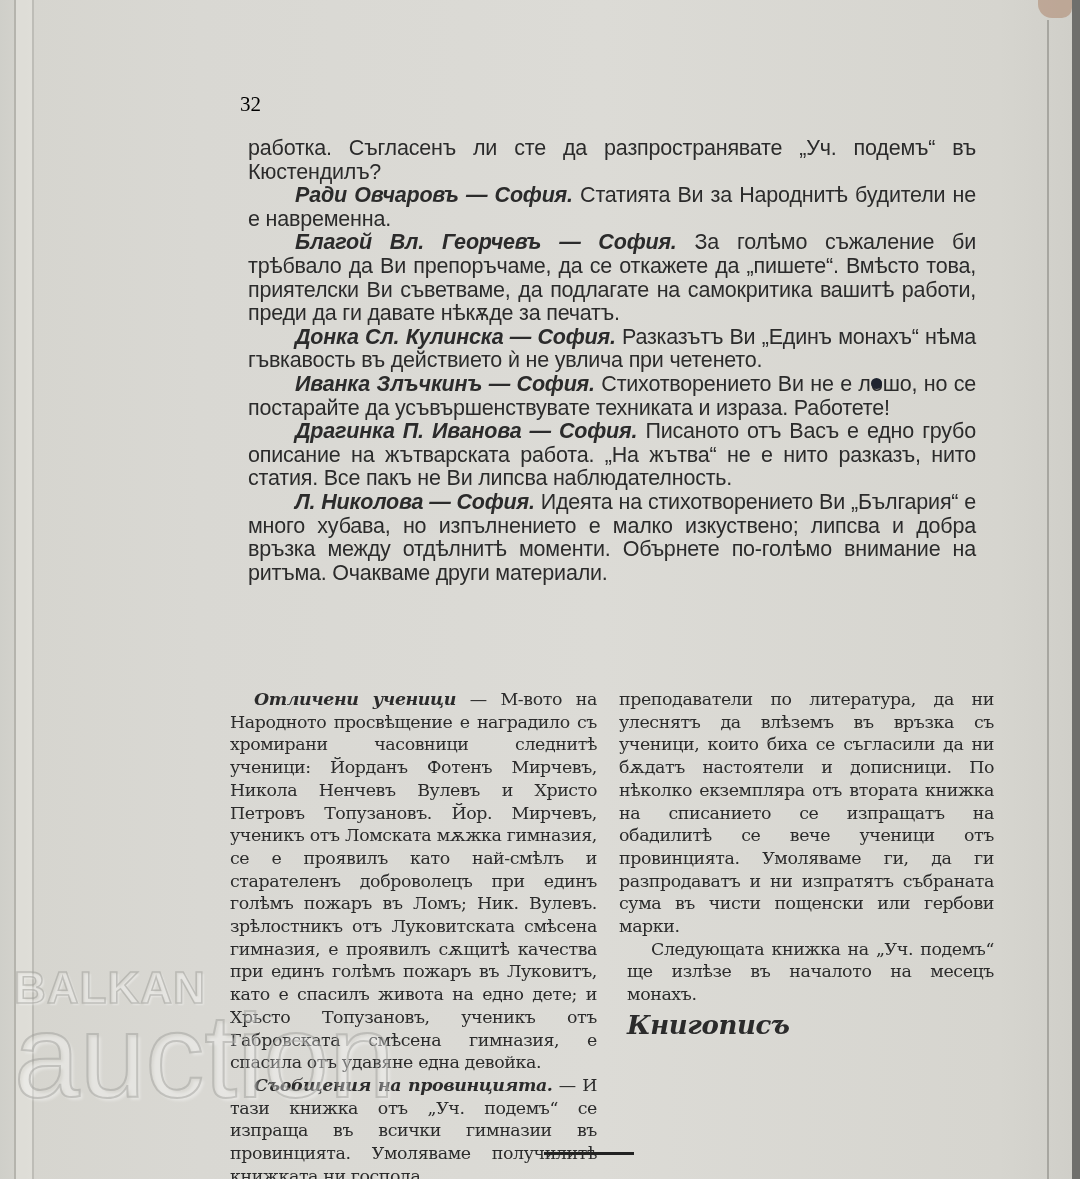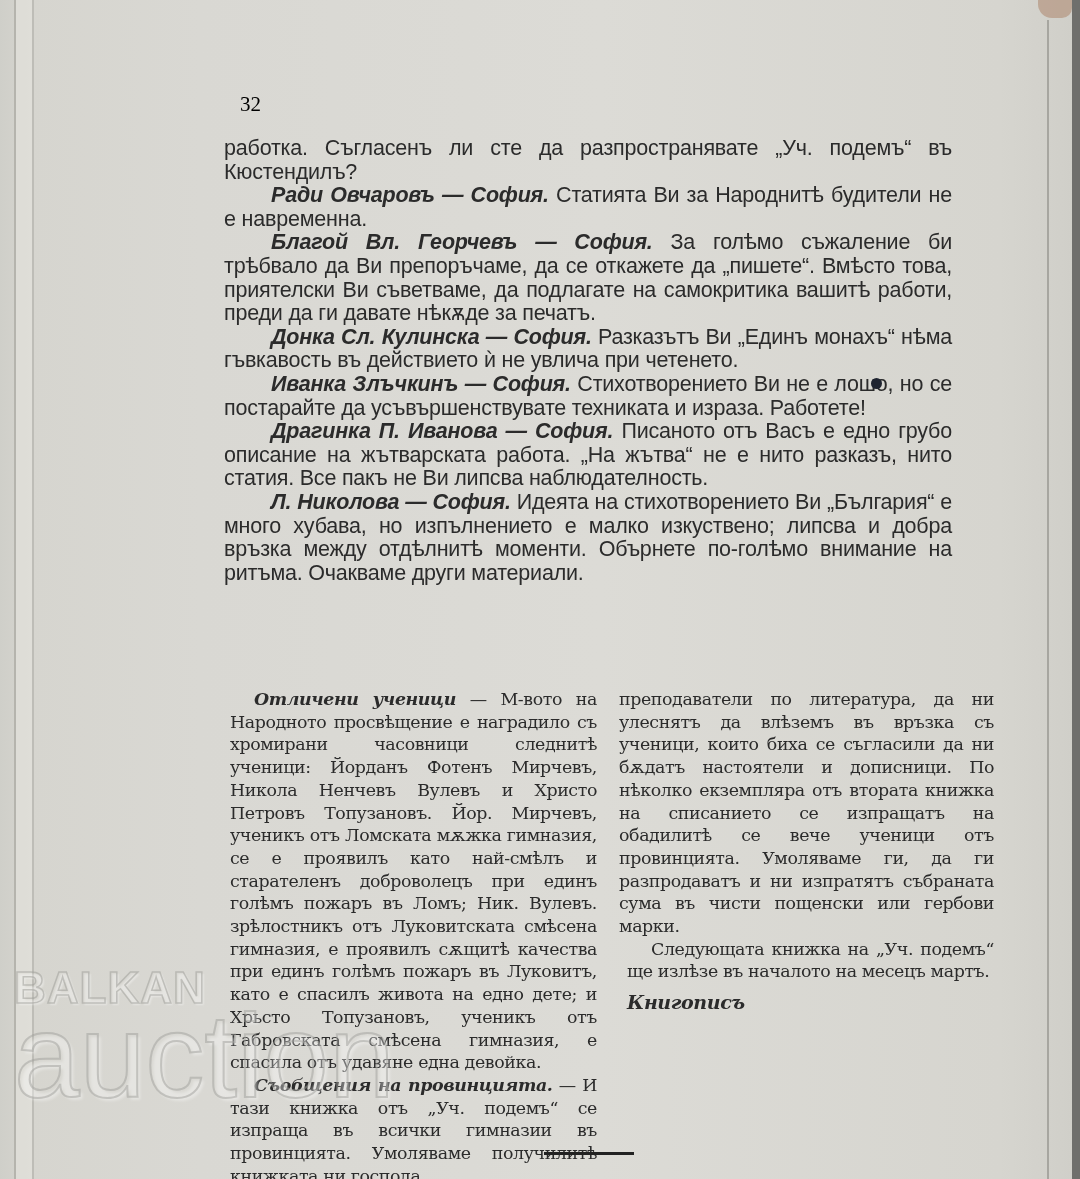--- a/index.html
+++ b/index.html
@@ -27,40 +27,40 @@
     background: #6f6f6c;
   }
   .corner {
     position: absolute; left: 1038px; top: 0; width: 34px; height: 18px;
     background: #b59580; border-radius: 0 0 10px 14px; opacity: 0.7;
   }
   .page-number {
     position: absolute; left: 240px; top: 92px; font-size: 21px; color: #000000;
   }
   .main {
-    position: absolute; left: 224px; top: 137px; width: 728px;
+    position: absolute; left: 248px; top: 137px; width: 728px;
     font-size: 21.5px; line-height: 23.6px; text-align: justify;
     font-family: "Liberation Sans Narrow", "Liberation Sans", sans-serif;
     letter-spacing: -0.2px;
   }
   .main p { margin: 0; }
   .main .entry { text-indent: 47px; }
   .name { font-weight: bold; font-style: italic; font-family: "Liberation Sans", sans-serif; }
   .cols {
     position: absolute; top: 688px; left: 222px; width: 772px;
     display: flex; gap: 22px;
     font-size: 17.4px; line-height: 22.7px; text-align: justify;
     font-family: "DejaVu Serif", serif; letter-spacing: -0.4px;
   }
   .col { flex: 1; }
   .col p { margin: 0; }
   .col .ind { text-indent: 24px; margin-left: 8px; }
   .col .hd { font-weight: bold; font-style: italic; }
   .section-title {
-    font-weight: bold; font-style: italic; font-size: 19px; line-height: 30px;
+    font-weight: bold; font-style: italic; font-size: 26px; line-height: 30px;
     margin: 4px 0 0 8px !important;
   }
   .rule {
     position: absolute; left: 544px; top: 1152px; width: 90px; height: 3px; background: #222;
   }
   .blot {
     position: absolute; left: 871px; top: 378px; width: 11px; height: 11px; border-radius: 50%; background: #1f2430;
   }
   .watermark {
     position: absolute; left: 14px; top: 966px; pointer-events: none; color: transparent;
@@ -92,21 +92,21 @@
 
 <div class="blot"></div>
 
 <div class="cols">
   <div class="col">
     <p class="ind"><span class="hd">Отличени ученици</span><span> — М-вото на Народното просвѣщение е наградило съ хромирани часовници следнитѣ ученици: Йорданъ Фотенъ Мирчевъ, Никола Ненчевъ Вулевъ и Христо Петровъ Топузановъ. Йор. Мирчевъ, ученикъ отъ Ломската мѫжка гимназия, се е проявилъ като най-смѣлъ и старателенъ доброволецъ при единъ голѣмъ пожаръ въ Ломъ; Ник. Вулевъ. зрѣлостникъ отъ Луковитската смѣсена гимназия, е проявилъ сѫщитѣ качества при единъ голѣмъ пожаръ въ Луковитъ, като е спасилъ живота на едно дете; и Хрьсто Топузановъ, ученикъ отъ Габровската смѣсена гимназия, е спасила отъ удавяне една девойка.</span></p>
     <p class="ind"><span class="hd">Съобщения на провинцията.</span><span> — И тази книжка отъ „Уч. подемъ“ се изпраща въ всички гимназии въ провинцията. Умоляваме получилитѣ книжката ни господа</span></p>
   </div>
   <div class="col">
     <p>преподаватели по литература, да ни улеснятъ да влѣземъ въ връзка съ ученици, които биха се съгласили да ни бѫдатъ настоятели и дописници. По нѣколко екземпляра отъ втората книжка на списанието се изпращатъ на обадилитѣ се вече ученици отъ провинцията. Умоляваме ги, да ги разпродаватъ и ни изпратятъ събраната сума въ чисти пощенски или гербови марки.</p>
-    <p class="ind">Следующата книжка на „Уч. подемъ“ ще излѣзе въ началото на месецъ мартъ.</p>
+    <p class="ind">Следующата книжка на „Уч. подемъ“ ще излѣзе въ началото на месецъ монахъ.</p>
     <p class="section-title">Книгописъ</p>
   </div>
 </div>
 
 <div class="rule"></div>
 
 <div class="watermark">
   <div class="wm-top">BALKAN</div>
   <div class="wm-bot">auction</div>
 </div>

